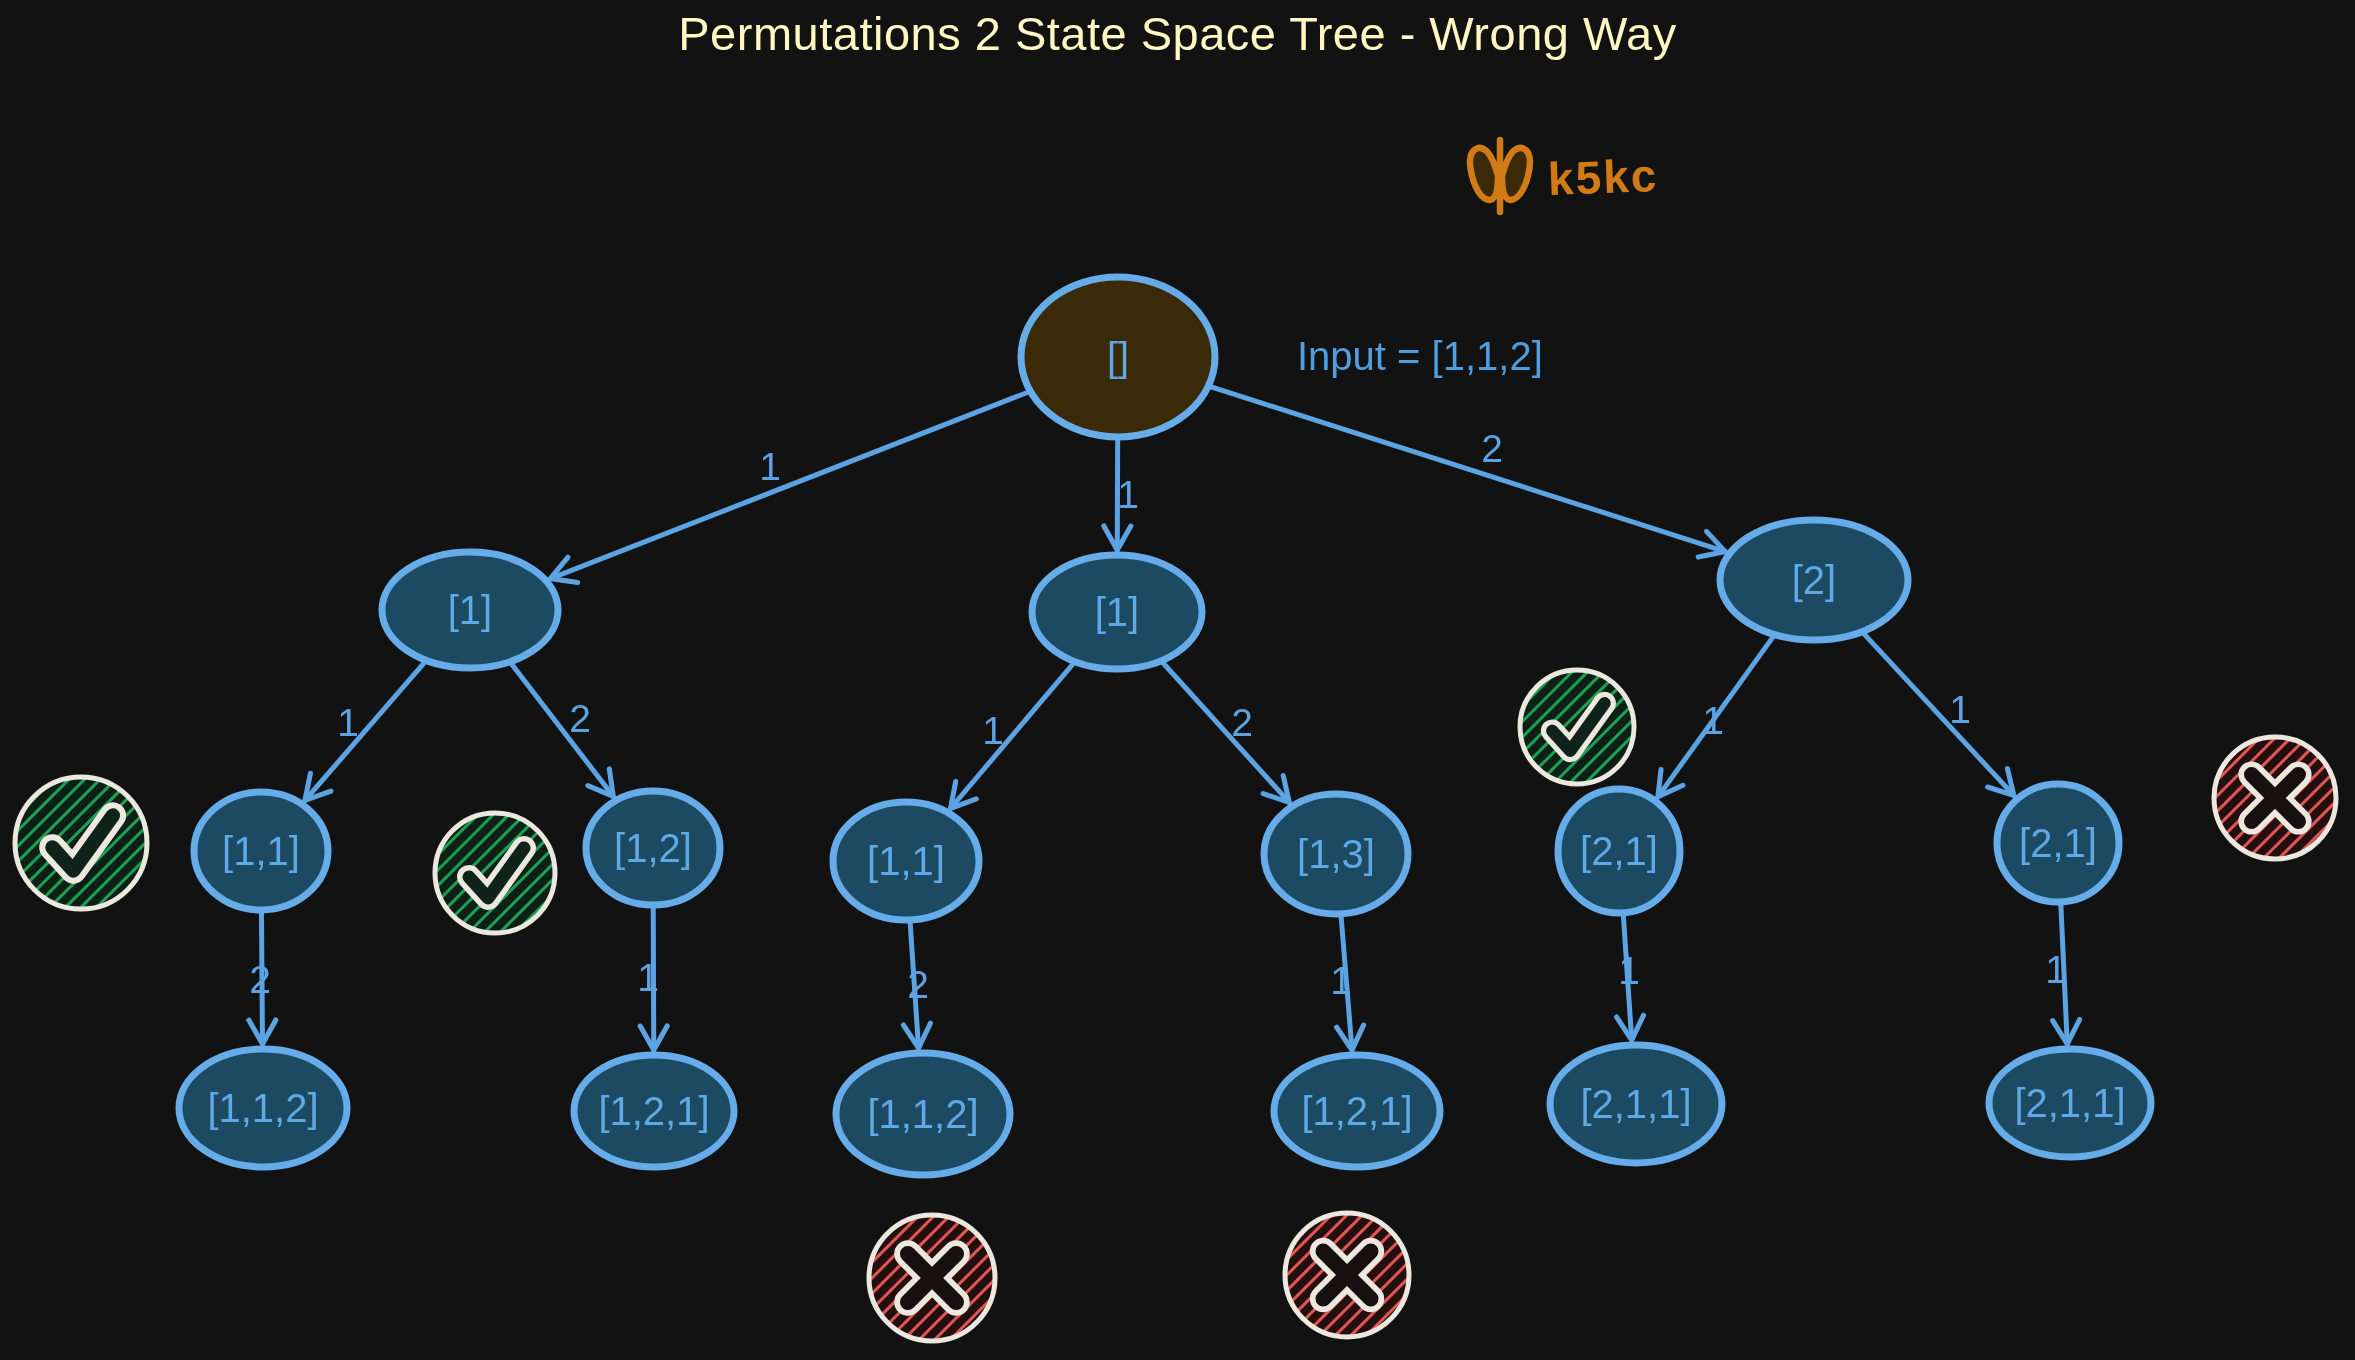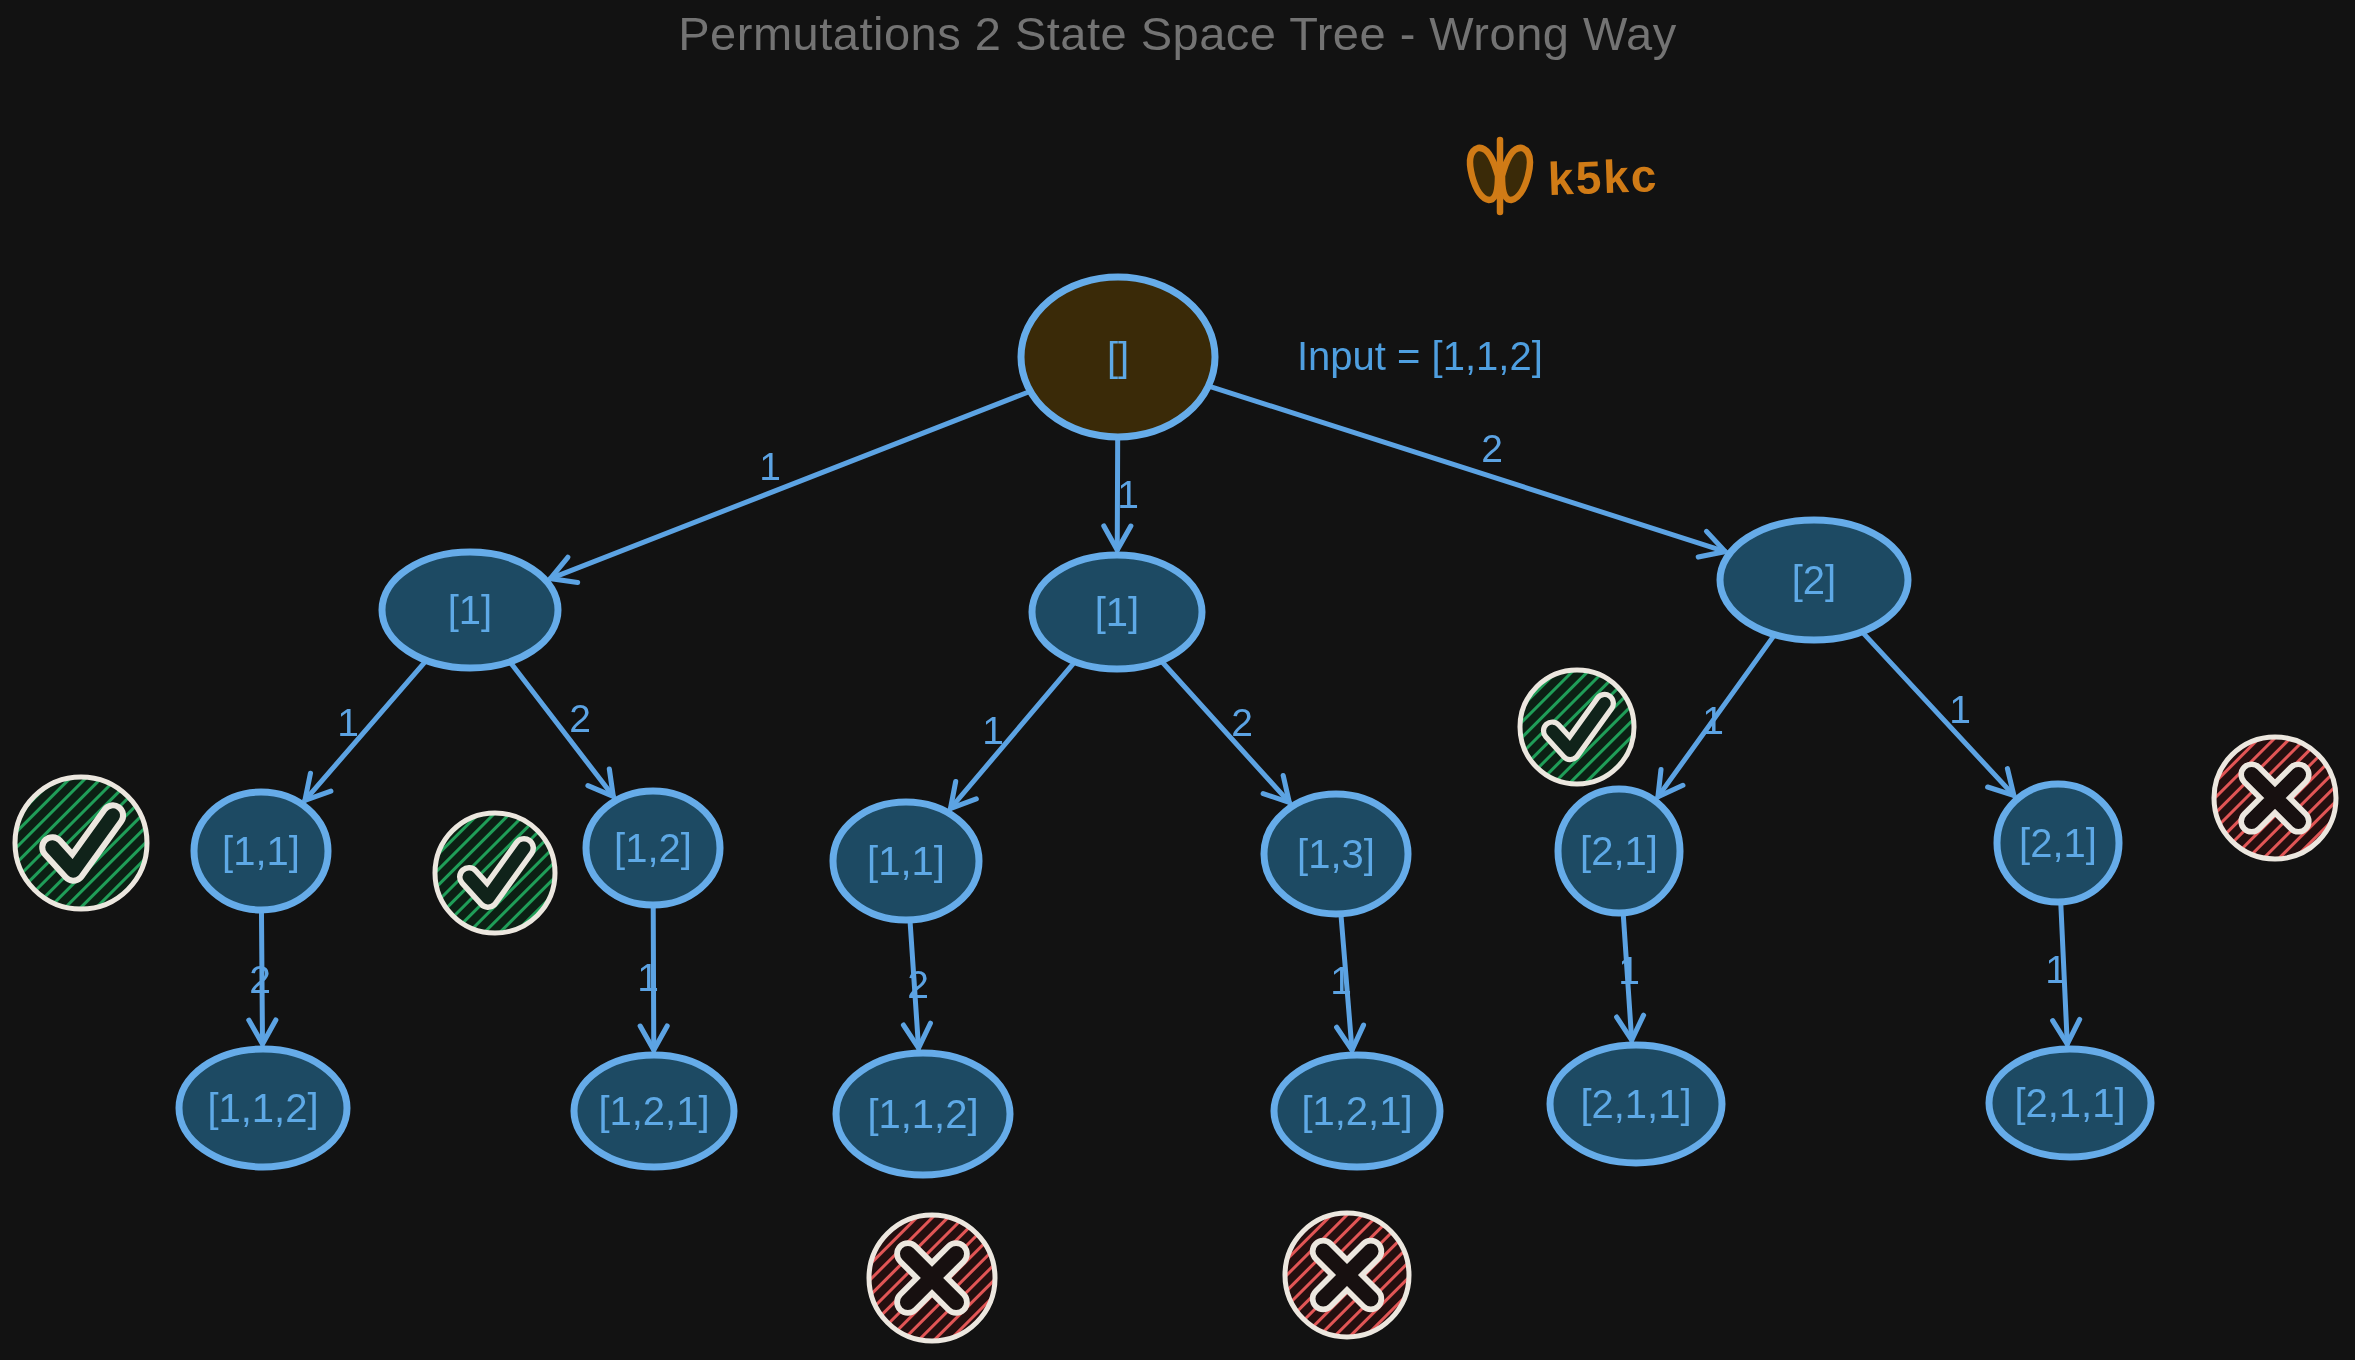--- a/index.html
+++ b/index.html
@@ -44,21 +44,21 @@
     position: absolute;
     left: 0;
     top: 0;
   }
 </style>
 </head>
 <body style="background: rgb(18, 18, 18);">
 
 <div class="canvas" style="background: rgb(18, 18, 18);">
 
-  <div class="title" style="color: #737373;">Permutations 2 State Space Tree - Wrong Way</div>
+  <div class="title" style="color: #fef9c3;">Permutations 2 State Space Tree - Wrong Way</div>
 
   <div class="watermark">
     <svg width="76" height="82" viewBox="0 0 76 82">
       <path d="M36,40 Q28,10 16,12 Q4,16 10,40 Q16,62 27,64 Q36,64 36,40 Z" fill="#3a2a08" stroke="#d07b16" stroke-width="6.5" stroke-linejoin="round"></path>
       <path d="M40,40 Q48,10 60,12 Q72,16 66,40 Q60,62 49,64 Q40,64 40,40 Z" fill="#3a2a08" stroke="#d07b16" stroke-width="6.5" stroke-linejoin="round"></path>
       <line x1="38" y1="4" x2="38" y2="76" stroke="#d07b16" stroke-width="6.5" stroke-linecap="round"></line>
     </svg>
     <span class="logo-text" style="color: rgb(208, 123, 22);">k5kc</span>
   </div>
 

